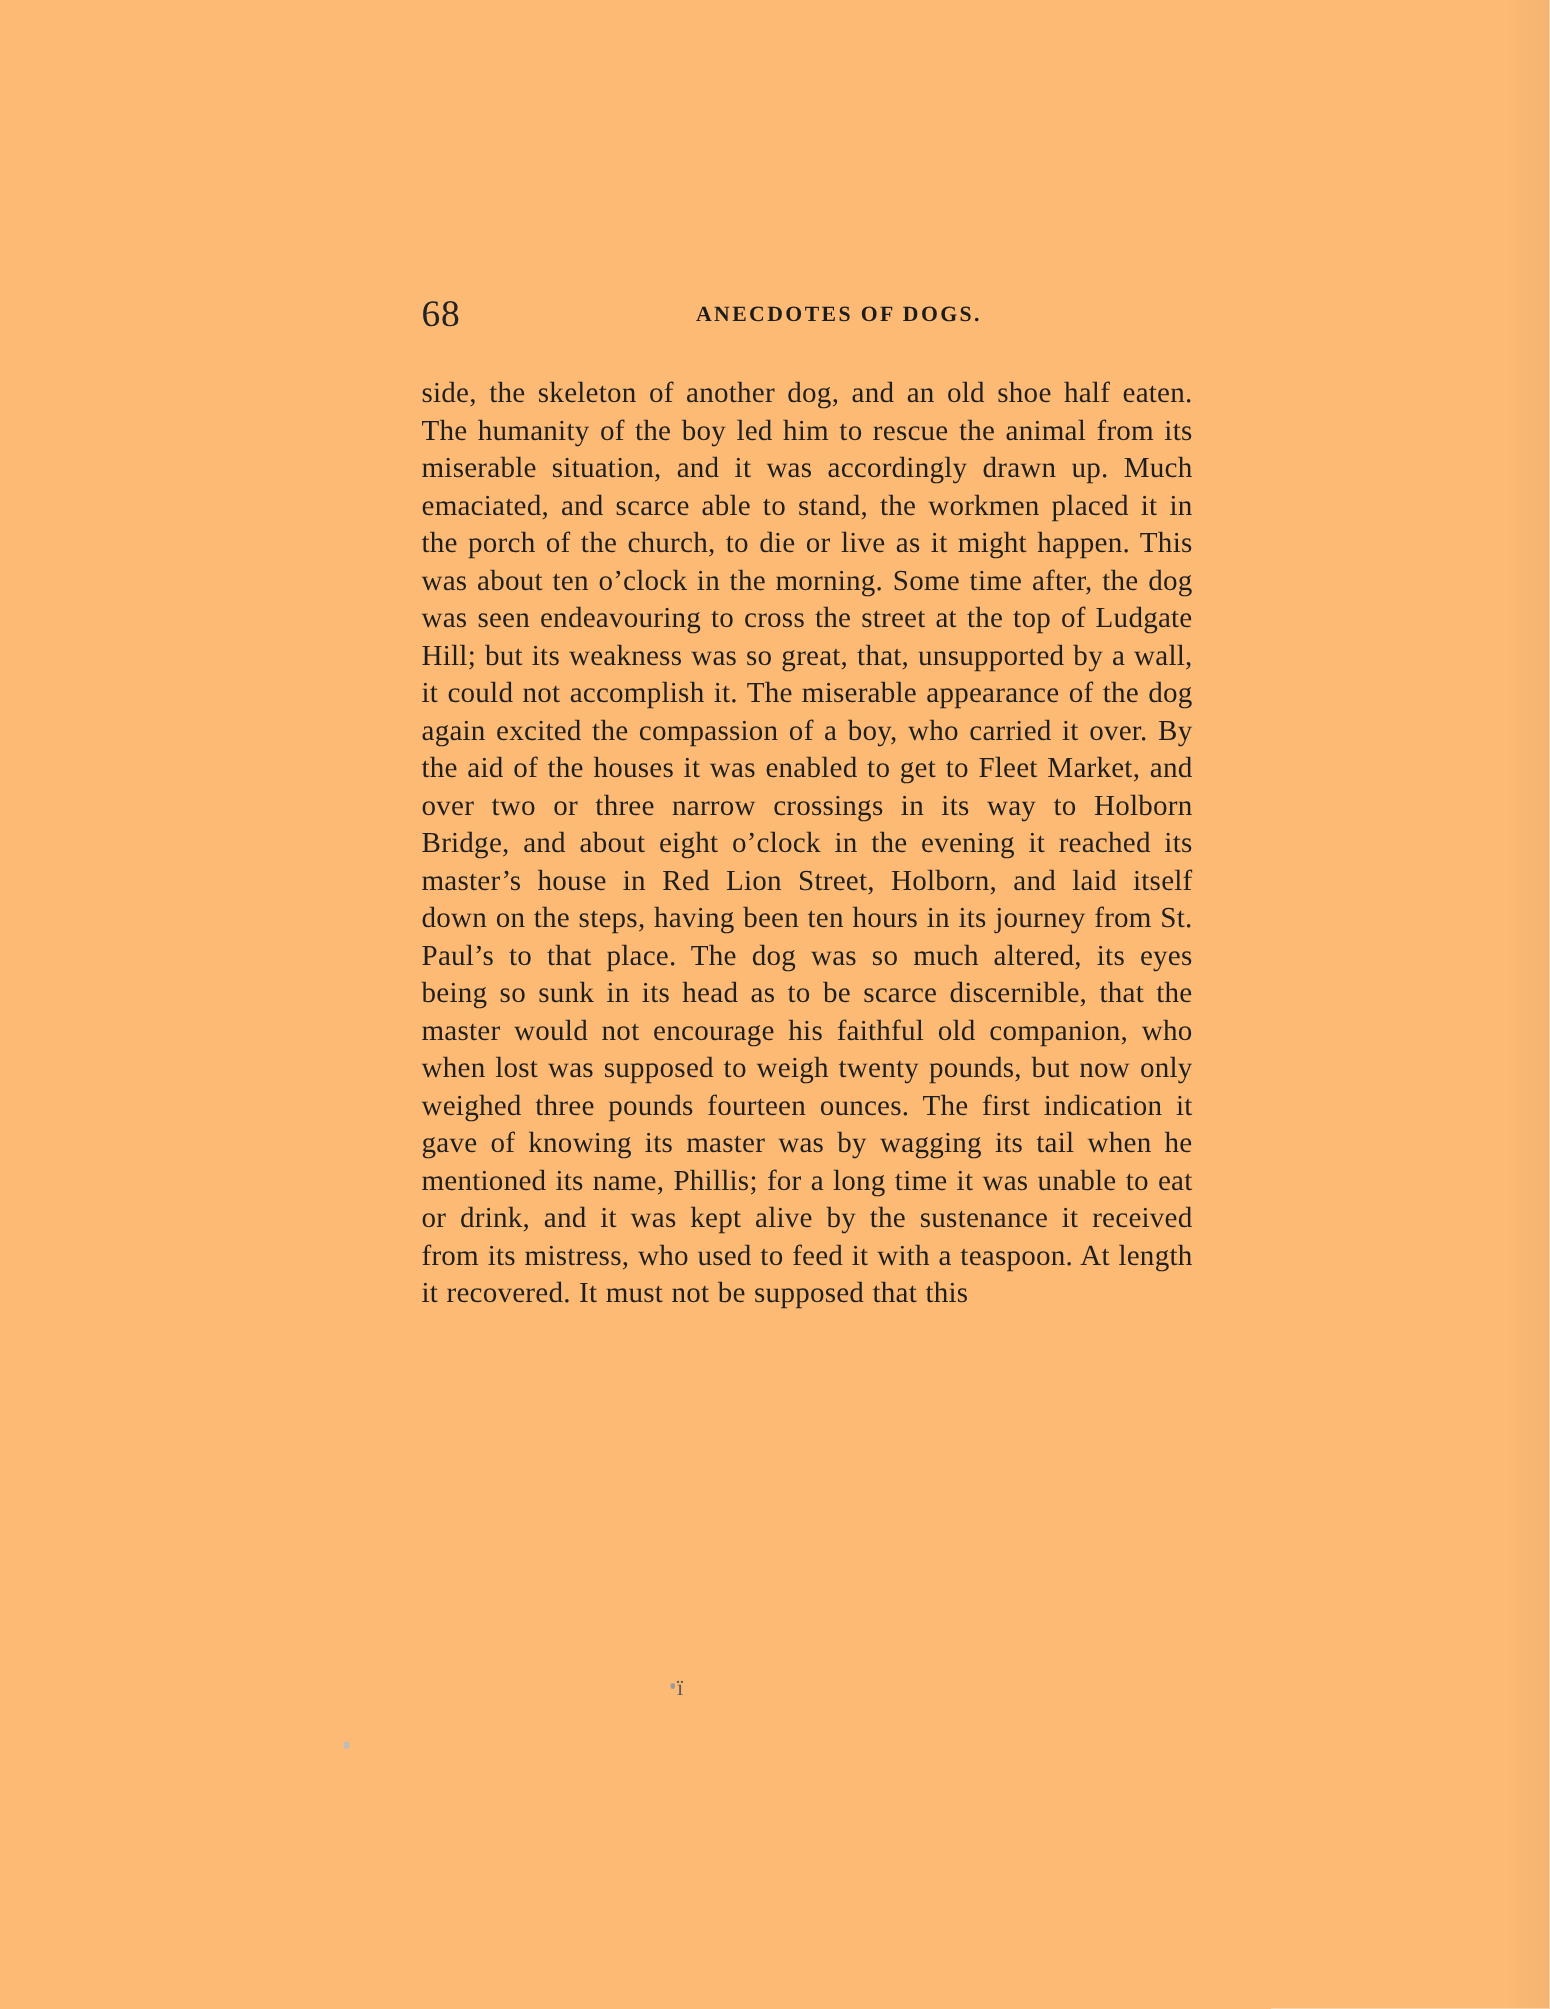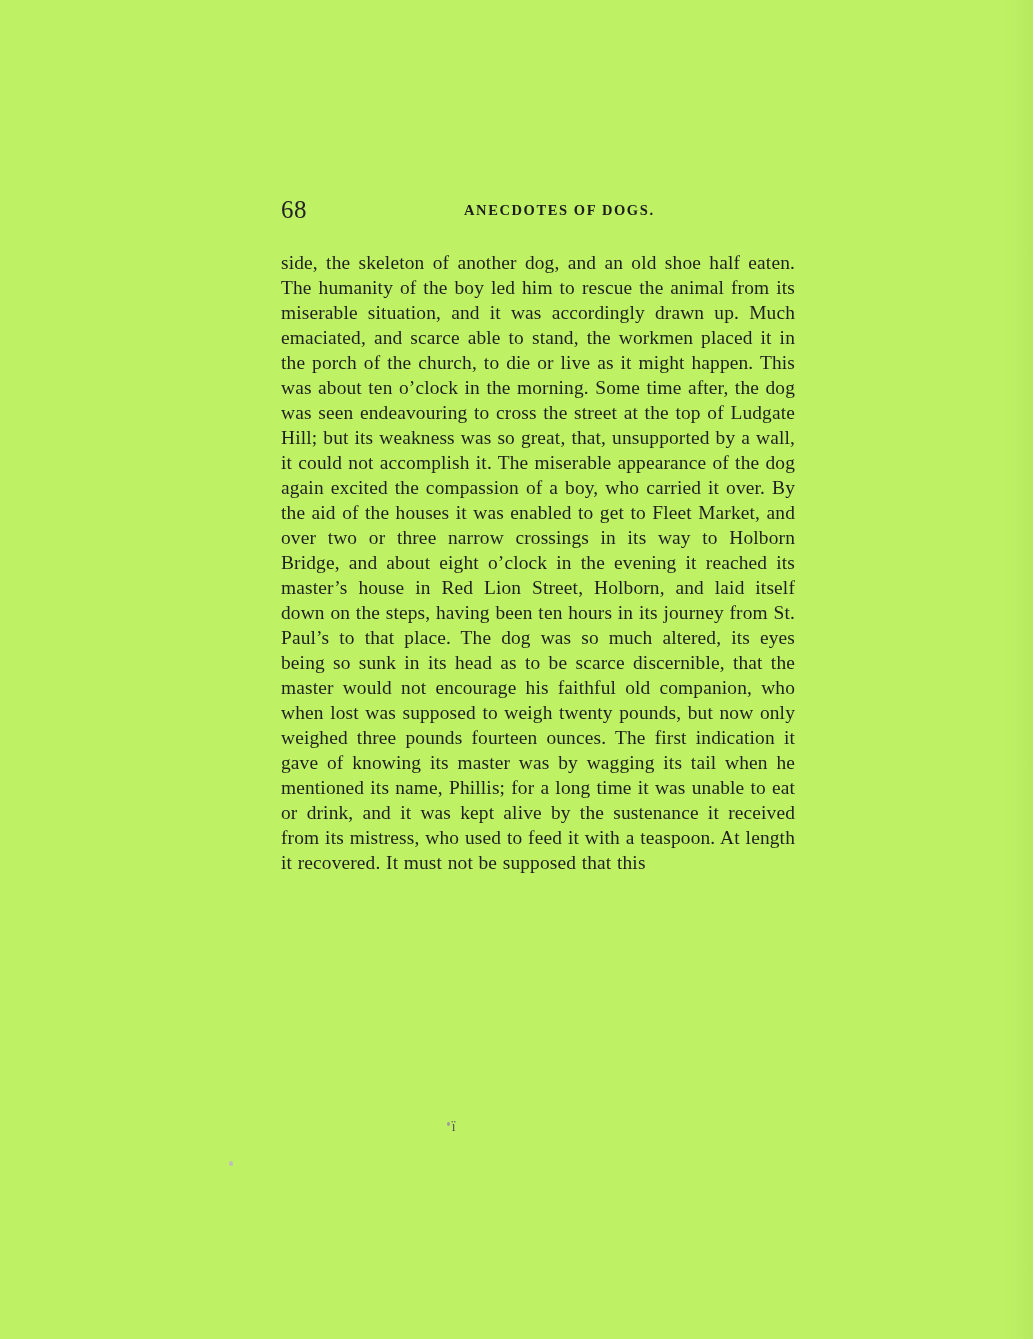--- a/index.html
+++ b/index.html
@@ -11,21 +11,21 @@
     width: 1033px;
     height: 1339px;
     overflow: hidden;
     font-family: "Liberation Serif", serif;
     color: #1a1a1a;
   }
   .page {
     position: relative;
     width: 1033px;
     height: 1339px;
-    background: #bef264;
+    background: #fdba74;
   }
   .header {
     position: absolute;
     top: 196px;
     left: 281px;
     width: 512px;
     height: 26px;
   }
   .folio {
     position: absolute;

